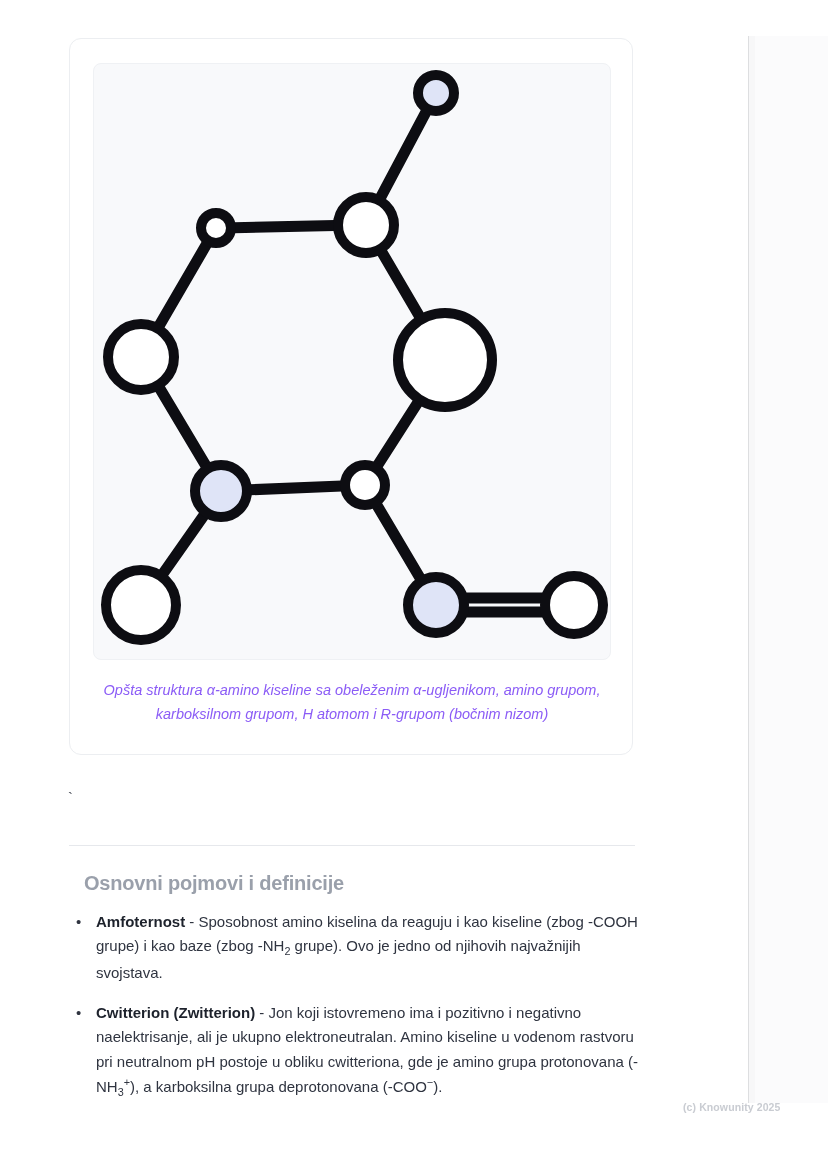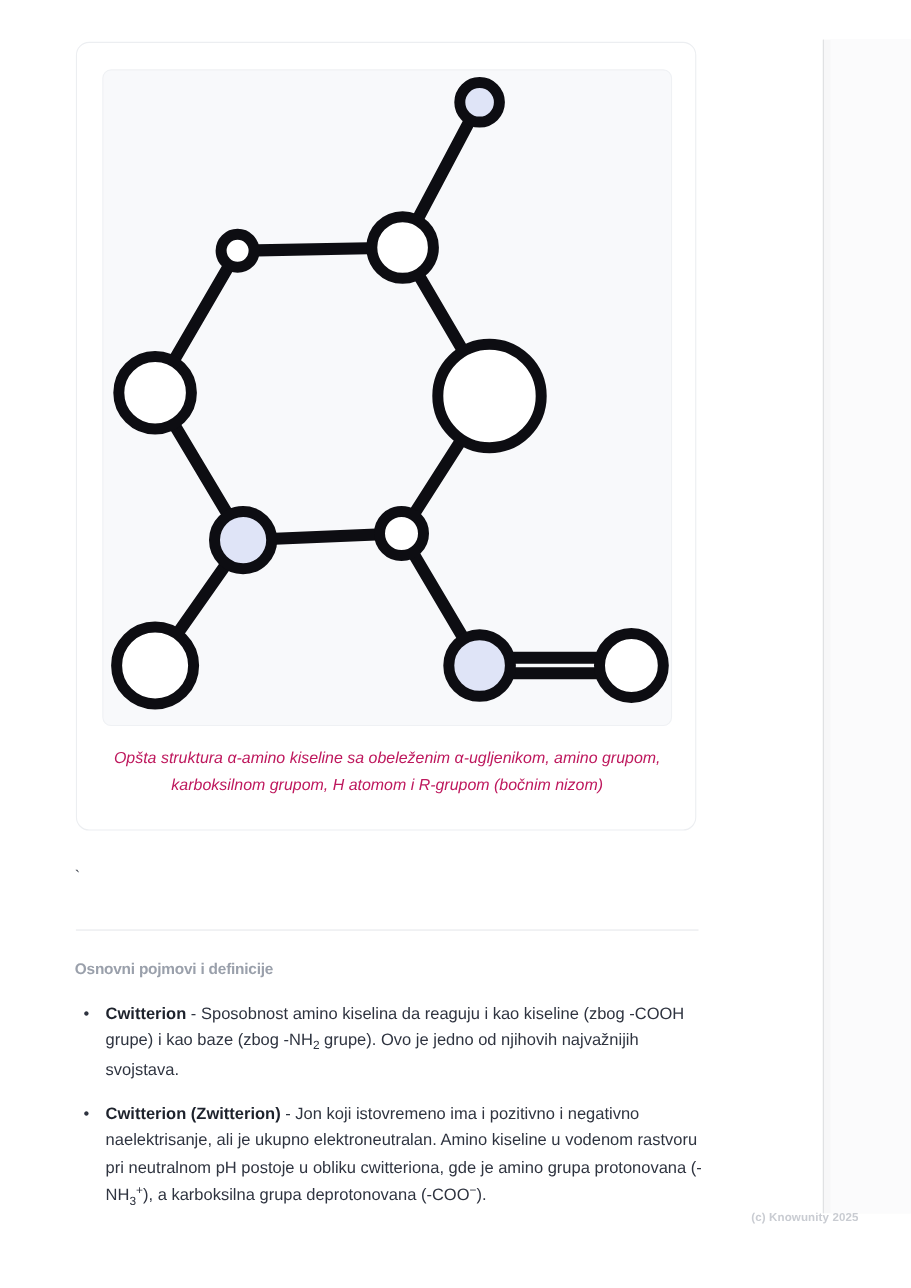--- a/index.html
+++ b/index.html
@@ -74,21 +74,21 @@
   }
   #figure-caption {
     position: absolute;
     left: 28px;
     top: 640px;
     width: 508px;
     text-align: center;
     font-style: italic;
     font-size: 14.5px;
     line-height: 1.65;
-    color: #be185d;
+    color: #8b5cf6;
   }
 
   
   #stray-tick {
     position: absolute;
     left: 68px;
     top: 790px;
     font-size: 15px;
     color: #3a3f4a;
     line-height: 1;
@@ -101,24 +101,24 @@
     left: 69px;
     top: 845px;
     width: 566px;
     height: 1px;
     background: #e6e8ec;
   }
 
   
   #section-heading {
     position: absolute;
-    left: 68px;
+    left: 84px;
     top: 872px;
     width: 570px;
-    font-size: 14px;
+    font-size: 20px;
     font-weight: bold;
     color: #9aa0ab;
     letter-spacing: -0.2px;
   }
   #term-list {
     position: absolute;
     left: 68px;
     top: 910px;
     width: 570px;
     margin: 0;
@@ -205,21 +205,21 @@
 
   <div id="stray-tick">`</div>
 
   <div id="divider"></div>
 
   <div id="section-heading">Osnovni pojmovi i definicije</div>
 
   <ul id="term-list">
     <li>
       <span class="bullet">•</span>
-      <span class="term">Cwitterion</span><span> - </span><span>Sposobnost amino kiselina da reaguju i kao kiseline (zbog -COOH grupe) i kao baze (zbog -NH</span><sub>2</sub><span> grupe). Ovo je jedno od njihovih najvažnijih svojstava.</span>
+      <span class="term">Amfoternost</span><span> - </span><span>Sposobnost amino kiselina da reaguju i kao kiseline (zbog -COOH grupe) i kao baze (zbog -NH</span><sub>2</sub><span> grupe). Ovo je jedno od njihovih najvažnijih svojstava.</span>
     </li>
     <li>
       <span class="bullet">•</span>
       <span class="term">Cwitterion (Zwitterion)</span><span> - </span><span>Jon koji istovremeno ima i pozitivno i negativno naelektrisanje, ali je ukupno elektroneutralan. Amino kiseline u vodenom rastvoru pri neutralnom pH postoje u obliku cwitteriona, gde je amino grupa protonovana (-NH</span><sub>3</sub><sup>+</sup><span>), a karboksilna grupa deprotonovana (-COO</span><sup>−</sup><span>).</span>
     </li>
   </ul>
 
   <div id="watermark">(c) Knowunity 2025</div>
 
 </div>

